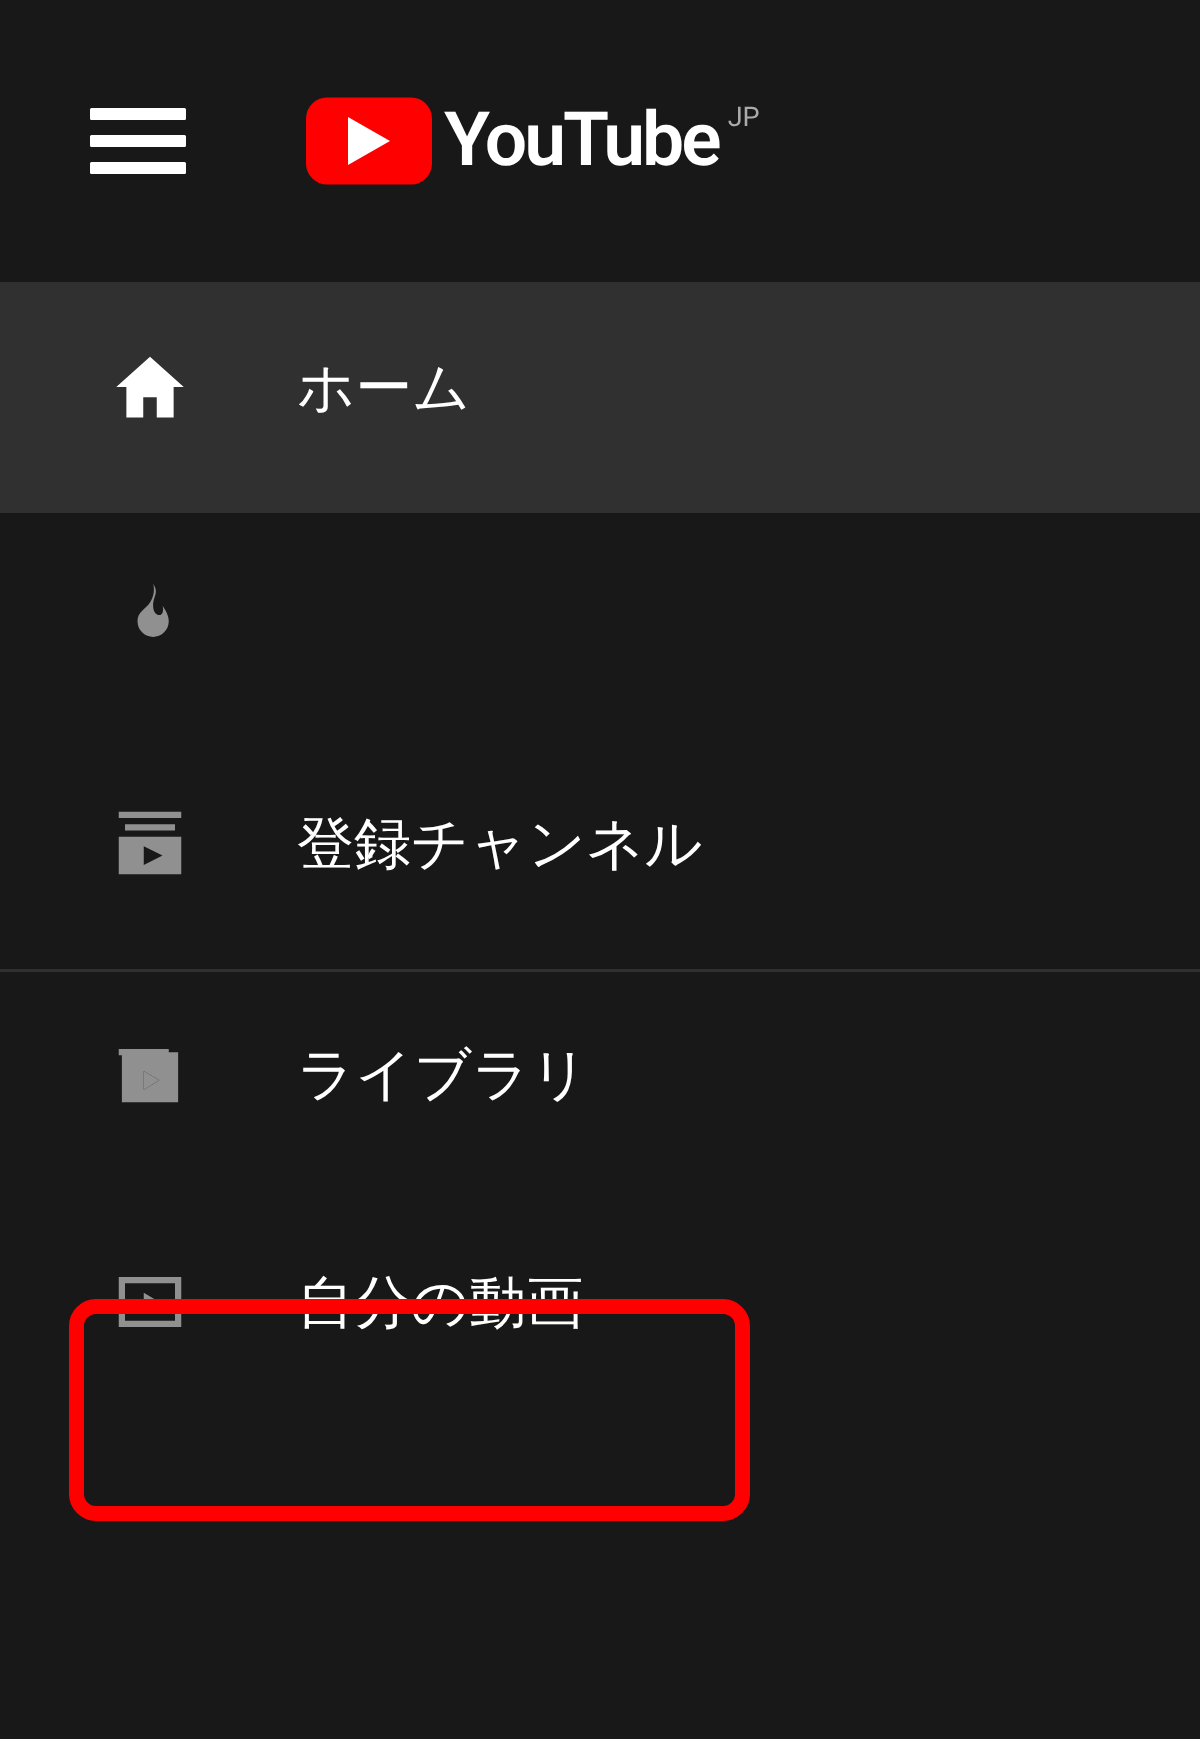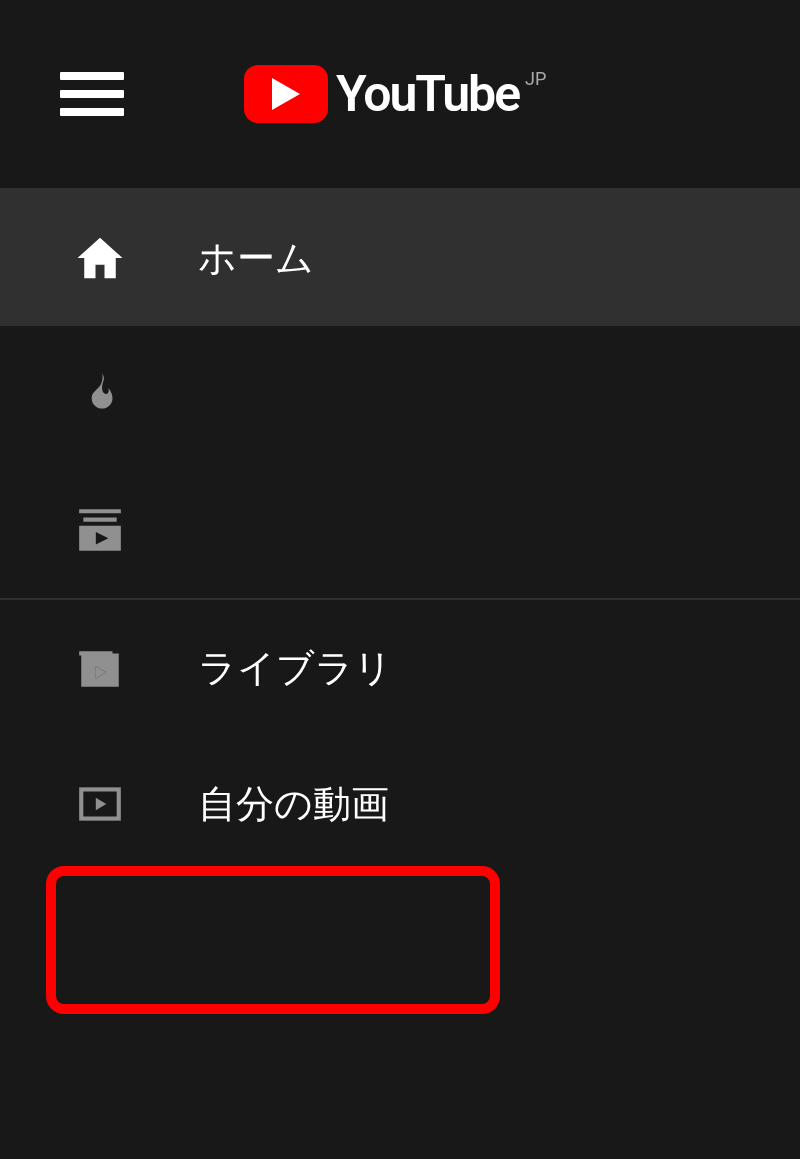--- a/index.html
+++ b/index.html
@@ -1,26 +1,26 @@
 <!DOCTYPE html>
 <html><head>
 <meta charset="utf-8">
 <style>
   html,body{margin:0;padding:0;background:#181818;font-family:"Roboto","Arial","Hiragino Sans","Yu Gothic",sans-serif;}
   .app{width:800px;height:1159px;background:#181818;position:relative;overflow:hidden;}
-  .topbar{height:188px;display:flex;align-items:center;padding:0 60px;border-bottom:2px solid #303030;gap:40px;}
+  .topbar{height:188px;display:flex;align-items:center;padding:0 60px;border-bottom:2px solid #303030;}
   .menu-btn{display:flex;flex-direction:column;justify-content:center;gap:10px;width:64px;height:64px;cursor:pointer;}
   .menu-btn span{display:block;height:8px;background:#fff;width:64px;border-radius:1px;}
   .logo-wrap{display:flex;align-items:center;margin-left:80px;position:relative;}
   .yt-play{width:84px;height:58px;background:#ff0000;border-radius:14px;display:flex;align-items:center;justify-content:center;}
   .yt-play svg{display:block;}
   .yt-word{color:#fff;font-weight:600;font-size:50px;letter-spacing:-2px;margin-left:8px;}
   .yt-region{color:#aaa;font-size:18px;position:relative;top:-16px;left:6px;}
   .section{border-bottom:2px solid #303030;}
-  .nav-item{display:flex;align-items:center;height:136px;padding:0 0 0 70px;cursor:pointer;color:#fff;font-size:38px;}
+  .nav-item{display:flex;align-items:center;height:136px;padding:0 0 16px 70px;cursor:pointer;color:#fff;font-size:38px;}
   .nav-item.active{background:#303030;}
   .nav-item .ico{width:60px;height:60px;display:flex;align-items:center;justify-content:center;margin-right:68px;}
   .nav-item.active .ico svg{fill:#fff;}
   .nav-item .ico svg{fill:#909090;}
   .nav-item .lbl{color:#fff;}
   .highlight{position:absolute;border:10px solid #ff0000;border-radius:18px;pointer-events:none;left:46px;top:866px;width:454px;height:148px;box-sizing:border-box;}
 </style>
 </head>
 <body>
 
@@ -58,20 +58,21 @@
             <path d="M13 2s1 3-1 6c-1.5 2.2-4 3-4 6 0 3 2.5 5 5 5s5-2 5-5c0-2-1-3.5-2-5 .5 1.5 0 3-1 3s-2-1-2-3c0-3 2-4 0-7z"></path>
           </svg>
       </span>
     </div>
     <div class="nav-item">
       <span class="ico">
         <svg viewBox="0 0 24 24" width="50" height="50">
             <path d="M4 6h16v2H4zM2 2h20v2H2zM2 10h20v12H2zM10 13v6l6-3z"></path>
           </svg>
       </span>
+      <span class="lbl">登録チャンネル</span>
     </div>
   </div>
 
   <div class="section" style="border-bottom:none;">
     <div class="nav-item">
       <span class="ico">
         <svg viewBox="0 0 24 24" width="50" height="50">
             <path d="M4 6h16v14H4z M2 4h16v2H2z M10 11v6l5-3z" fill-rule="evenodd"></path>
             <path d="M4 6h16v14H4z" fill="none" stroke="#909090" stroke-width="2"></path>
             <polygon points="10,11 10,17 15,14"></polygon>

